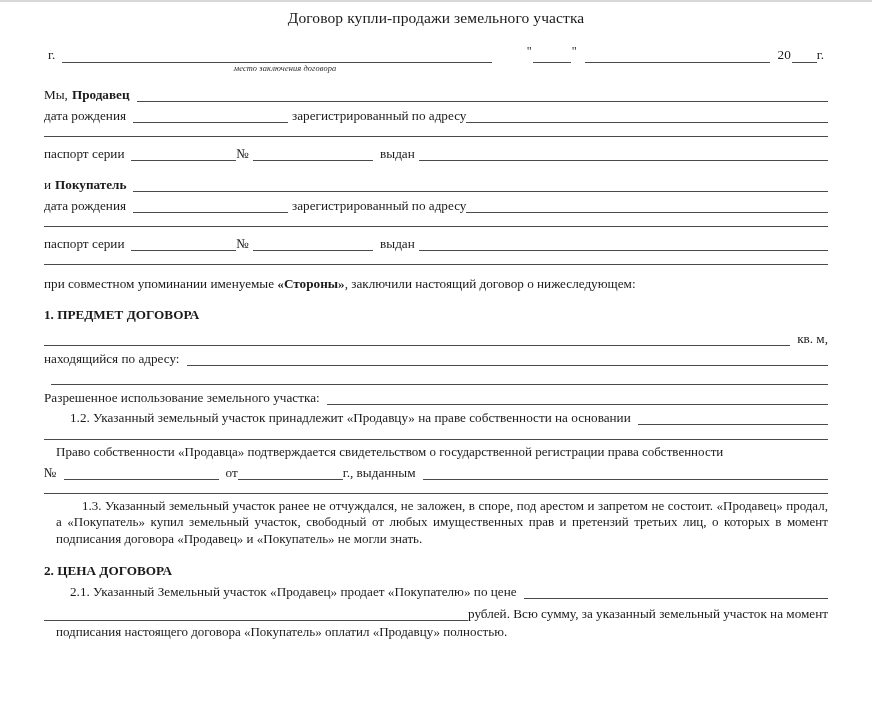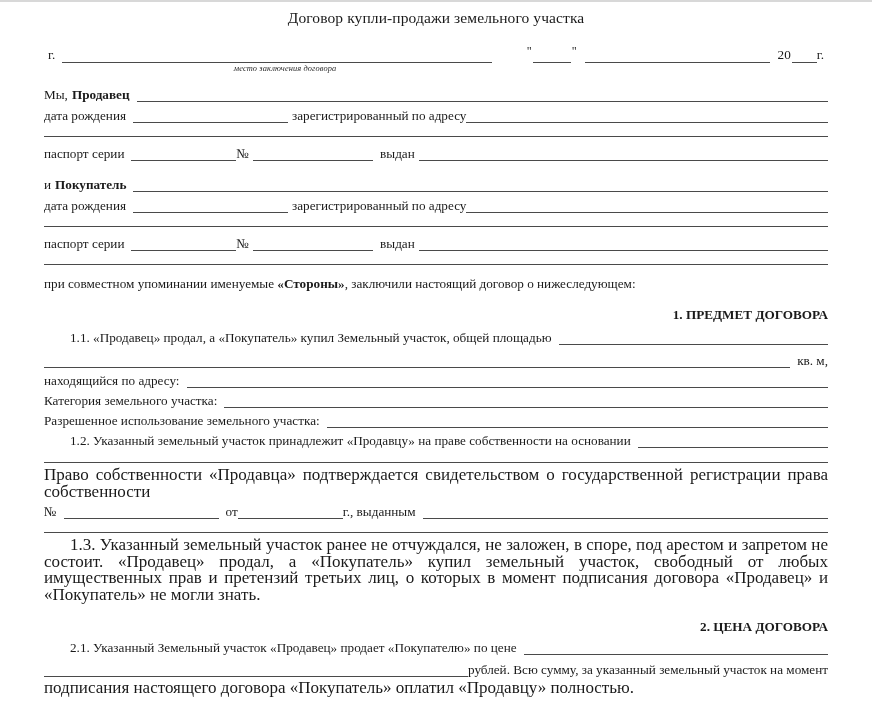--- a/index.html
+++ b/index.html
@@ -104,30 +104,31 @@
   b.party-name { font-weight: bold; }
 
   .blankline { margin-top: 13px; }
 
   .stmt {
     margin-top: 11px;
     font-size: 13.2px;
     line-height: 15px;
   }
   .sec-title {
-    text-align: right;
+    text-align: left;
     font-weight: bold;
     font-size: 13.2px;
     margin-top: 13px;
   }
   .para {
-    font-size: 17px;
+    font-size: 13px;
     line-height: 16.5px;
     text-align: justify;
     margin-top: 5px;
+    margin-left: 12px;
   }
   .indent { text-indent: 26px; }
 
   .mini-rows > .row { margin-top: 5px; }
 
   .fill-rest {
     flex: 1 1 auto;
     border-bottom: 1.3px solid #4a4a4a;
     height: 13px;
   }
@@ -241,42 +242,36 @@
   <div class="blankline" style="margin-top:13px;">
     <div class="fullrule"></div>
   </div>
 
   <div class="stmt">
     <span>при совместном упоминании именуемые </span><b>«Стороны»</b><span>, заключили настоящий договор о нижеследующем:</span>
   </div>
 
   <div class="sec-title" style="margin-top:16px;">1. ПРЕДМЕТ ДОГОВОРА</div>
 
-  <div class="row" style="margin-top:7px;">
-    <span class="lbl indent" style="text-indent:0;padding-left:26px;">1.1. «Продавец» продал, а «Покупатель» купил Земельный участок, общей площадью</span>
-    <span class="gap7"></span>
-    <span class="fill-rest"></span>
-  </div>
 
   <div class="row" style="margin-top:8px;">
     <span class="fill-rest"></span>
     <span class="gap7"></span>
     <span class="lbl">кв. м,</span>
   </div>
 
   <div class="mini-rows">
     <div class="row">
       <span class="lbl">находящийся по адресу:</span>
       <span class="gap7"></span>
       <span class="fill-rest"></span>
     </div>
 
 
     <div class="row">
-      <span class="lbl">Категория земельного участка:</span>
       <span class="gap7"></span>
       <span class="fill-rest"></span>
     </div>
 
     <div class="row">
       <span class="lbl">Разрешенное использование земельного участка:</span>
       <span class="gap7"></span>
       <span class="fill-rest"></span>
     </div>
   </div>

